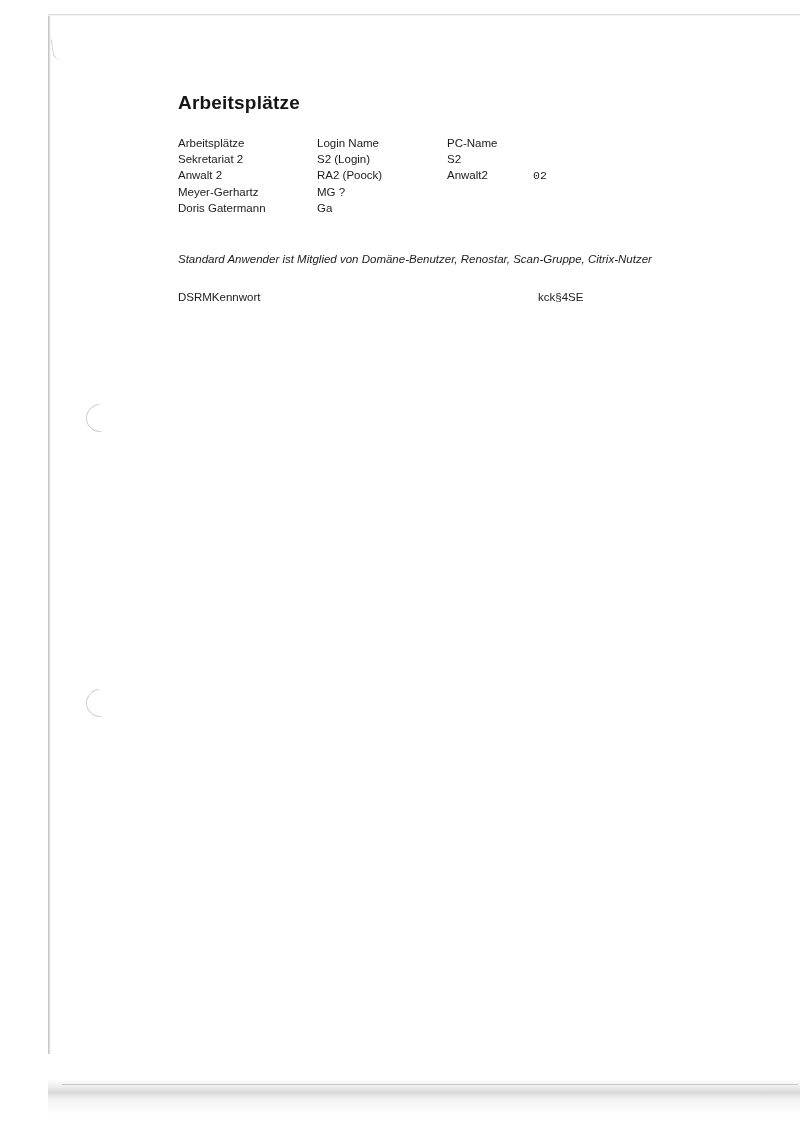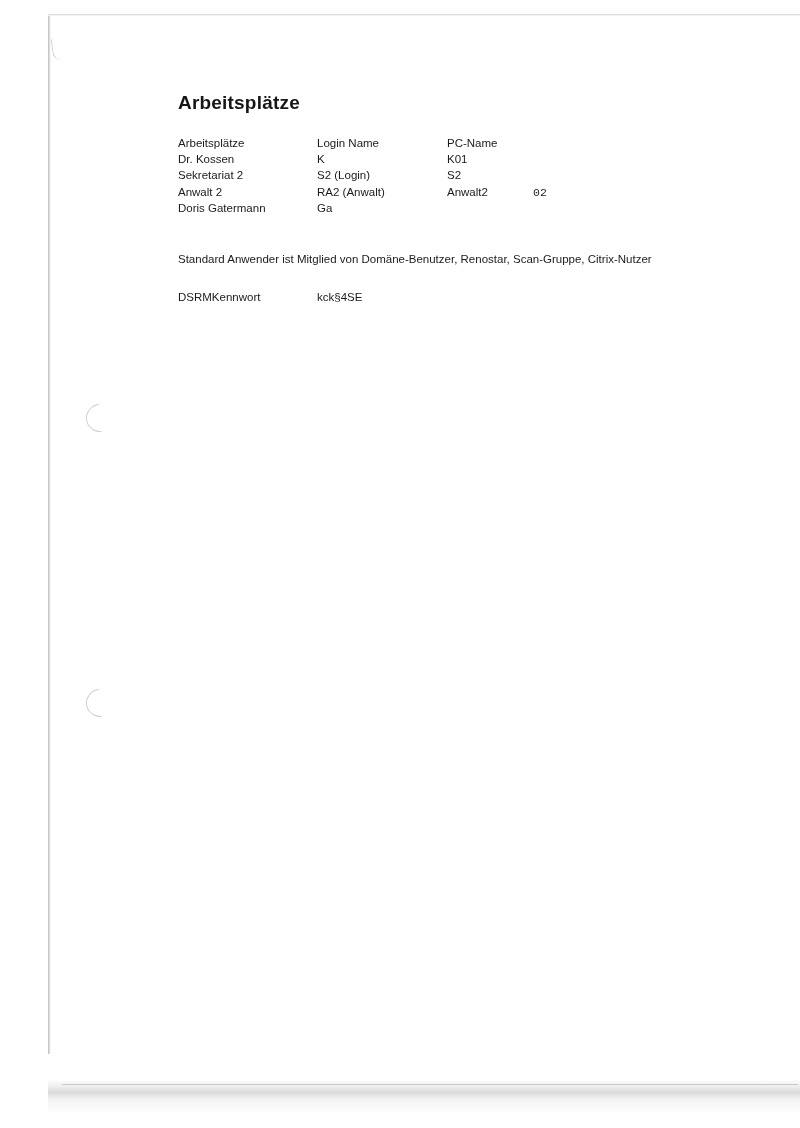--- a/index.html
+++ b/index.html
@@ -125,28 +125,28 @@
   .col-b { width: 130px; }
   .col-c { width: 86px; }
   .col-d { width: 60px; font-family: Liberation Mono, monospace; }
 
   .note-block {
     margin-top: 34px;
     font-size: 11.5px;
     color: #1b1b1b;
     line-height: 1.4;
   }
-  .note-line { white-space: nowrap; }
+  .note-line { white-space: nowrap; font-style: italic; }
 
   .kv-block {
     margin-top: 24px;
     font-size: 11.5px;
     color: #1b1b1b;
   }
-  .kv-row { display: flex; }
+  .kv-row { display: flex; justify-content: space-between; }
   .kv-key { width: 139px; }
   .kv-val { width: 200px; }
 </style>
 </head>
 <body>
 
 <div id="scan-page">
 
   <div class="edge-left"></div>
   <div class="edge-right"></div>
@@ -165,36 +165,36 @@
       <thead>
         <tr>
           <td class="col-a">Arbeitsplätze</td>
           <td class="col-b">Login Name</td>
           <td class="col-c">PC-Name</td>
           <td class="col-d"></td>
         </tr>
       </thead>
       <tbody>
         <tr>
-          <td class="col-a">Dr. Kossen</td>
-          <td class="col-b">K</td>
-          <td class="col-c">K01</td>
-          <td class="col-d"></td>
-        </tr>
-        <tr>
           <td class="col-a">Sekretariat 2</td>
           <td class="col-b">S2 (Login)</td>
           <td class="col-c">S2</td>
           <td class="col-d"></td>
         </tr>
         <tr>
           <td class="col-a">Anwalt 2</td>
-          <td class="col-b">RA2 (Anwalt)</td>
+          <td class="col-b">RA2 (Poock)</td>
           <td class="col-c">Anwalt2</td>
           <td class="col-d">02</td>
+        </tr>
+        <tr>
+          <td class="col-a">Meyer-Gerhartz</td>
+          <td class="col-b">MG ?</td>
+          <td class="col-c"></td>
+          <td class="col-d"></td>
         </tr>
         <tr>
           <td class="col-a">Doris Gatermann</td>
           <td class="col-b">Ga</td>
           <td class="col-c"></td>
           <td class="col-d"></td>
         </tr>
       </tbody>
     </table>
 

